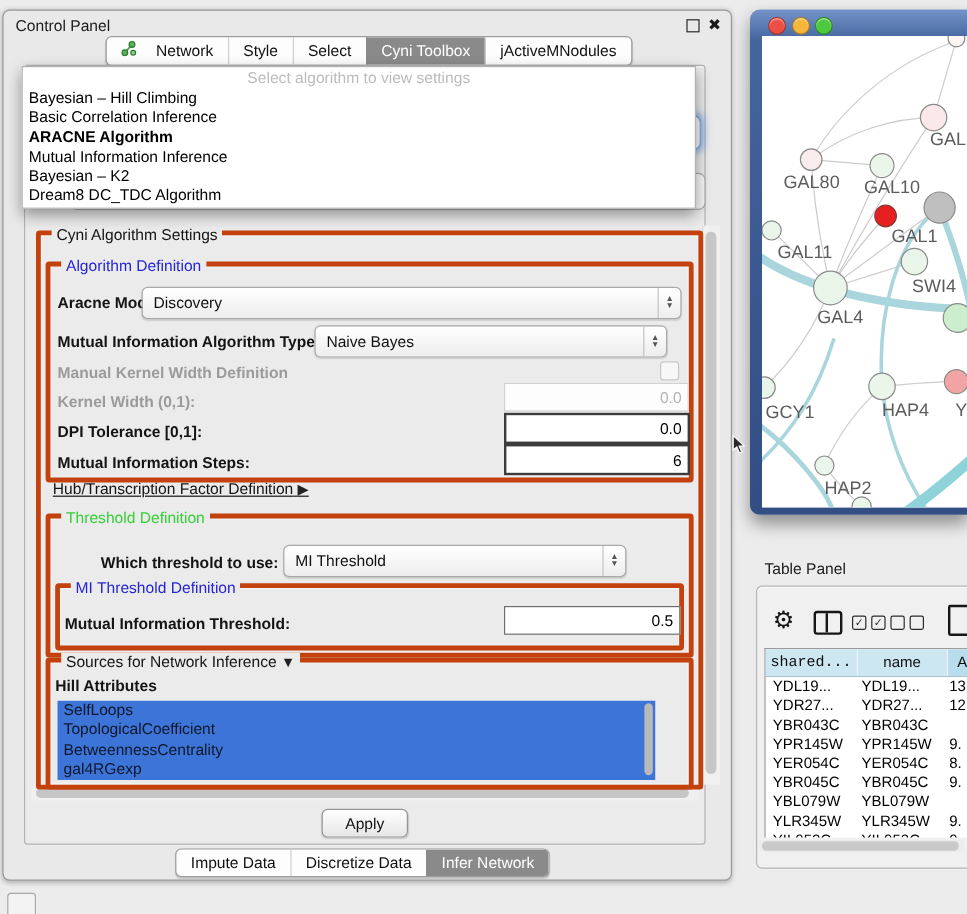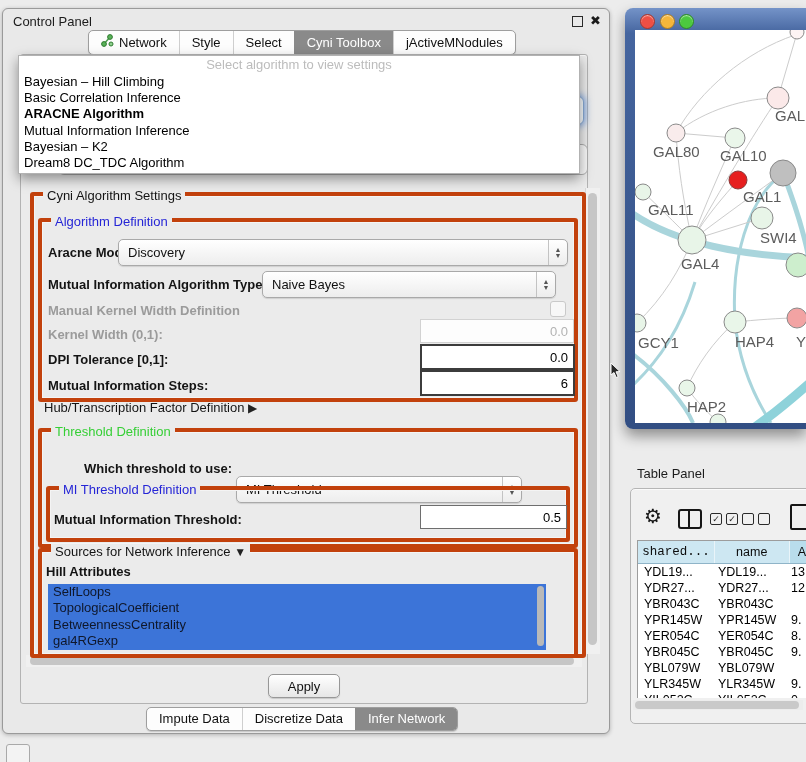--- a/index.html
+++ b/index.html
@@ -12,21 +12,21 @@
   .abs{position:absolute;}
   
   .cpwin{left:2px;top:8px;width:606px;height:724px;background:#e9e9e9;
     border:1px solid #9a9a9a;border-radius:6px;box-shadow:0 1px 4px rgba(0,0,0,.25);}
   .titlebar{left:0;top:0;width:100%;height:24px;}
   .titlebar .t{position:absolute;left:10px;top:5px;font-size:13px;color:#1c1c1c;}
   .float-btn{position:absolute;right:26px;top:7px;width:9px;height:9px;border:1.5px solid #2a2a2a;background:transparent;}
   .close-btn{position:absolute;right:8px;top:4px;font-size:13px;font-weight:bold;color:#1a1a1a;}
   
   .tabgrp{display:flex;border:1px solid #9e9e9e;border-radius:5px;overflow:hidden;background:#fdfdfd;box-shadow:0 1px 1px rgba(0,0,0,.15);}
-  .tabgrp .t{padding:3px 12px 4px 12px;font-size:13px;color:#111;border-left:1px solid #cfcfcf;white-space:nowrap;display:flex;align-items:center;gap:5px;}
+  .tabgrp .t{padding:3px 12px 4px 12px;font-size:13px;color:#111;border-left:1px solid #cfcfcf;white-space:nowrap;display:flex;align-items:center;gap:16px;}
   .tabgrp .t:first-child{border-left:none;}
   .tabgrp .t.sel{background:#8a8a8a;color:#fff;border-left-color:#8a8a8a;}
   .toptabs{left:88px;top:30px;}
   .bottabs{left:146px;top:707px;}
   
   .content{left:20px;top:54px;width:566px;height:648px;border:1px solid #b3b3b3;border-radius:3px;background:#ebebeb;box-shadow:inset 0 1px 0 #f7f7f7;}
   
   .combo-sliver-a{left:370px;top:96px;width:212px;height:27px;border:1px solid #87a9d4;border-radius:6px;background:#f4f8fc;box-shadow:0 0 6px 2px rgba(100,150,225,.7);}
   .combo-sliver-b{left:58px;top:144px;width:528px;height:29px;border:1px solid #aeaeae;border-radius:6px;background:#f8f8f8;}
   
@@ -178,30 +178,30 @@
 </div>
 <span class="lbl dis" style="left:48px;top:303px;">Manual Kernel Width Definition</span>
 <span class="cb" style="left:550px;top:301px;"></span>
 <span class="lbl dis" style="left:48px;top:327px;">Kernel Width (0,1):</span>
 <div class="field dis" style="left:420px;top:319px;width:147px;height:22px;">0.0</div>
 <span class="lbl" style="left:48px;top:352px;">DPI Tolerance [0,1]:</span>
 <div class="field dark" style="left:420px;top:344px;width:146px;height:22px;">0.0</div>
 <span class="lbl" style="left:48px;top:378px;">Mutual Information Steps:</span>
 <div class="field dark" style="left:420px;top:370px;width:146px;height:22px;">6</div>
 
-<span class="lbl reg" style="left:44px;top:400px;">
+<span class="lbl reg" style="left:44px;top:400px;text-decoration:underline;">
   <span>Hub/Transcription Factor Definition</span>
   <span class="disclose"> ▶</span>
 </span>
 
 <div class="abs grp" style="left:38px;top:428px;width:532px;height:112px;">
   <span class="legend green">Threshold Definition</span>
 </div>
 <span class="lbl" style="left:84px;top:461px;">Which threshold to use:</span>
-<div class="combo" style="left:236px;top:454px;width:284px;height:25px;margin-top:22px;">
+<div class="combo" style="left:236px;top:454px;width:284px;height:25px;">
   <span class="ctext">MI Threshold</span>
   <span class="carr">
       <span>▲</span>
       <span>▼</span>
     </span>
 </div>
 <div class="abs grp" style="left:46px;top:486px;width:516px;height:48px;">
   <span class="legend blue">MI Threshold Definition</span>
 </div>
 <span class="lbl" style="left:54px;top:512px;">Mutual Information Threshold:</span>

